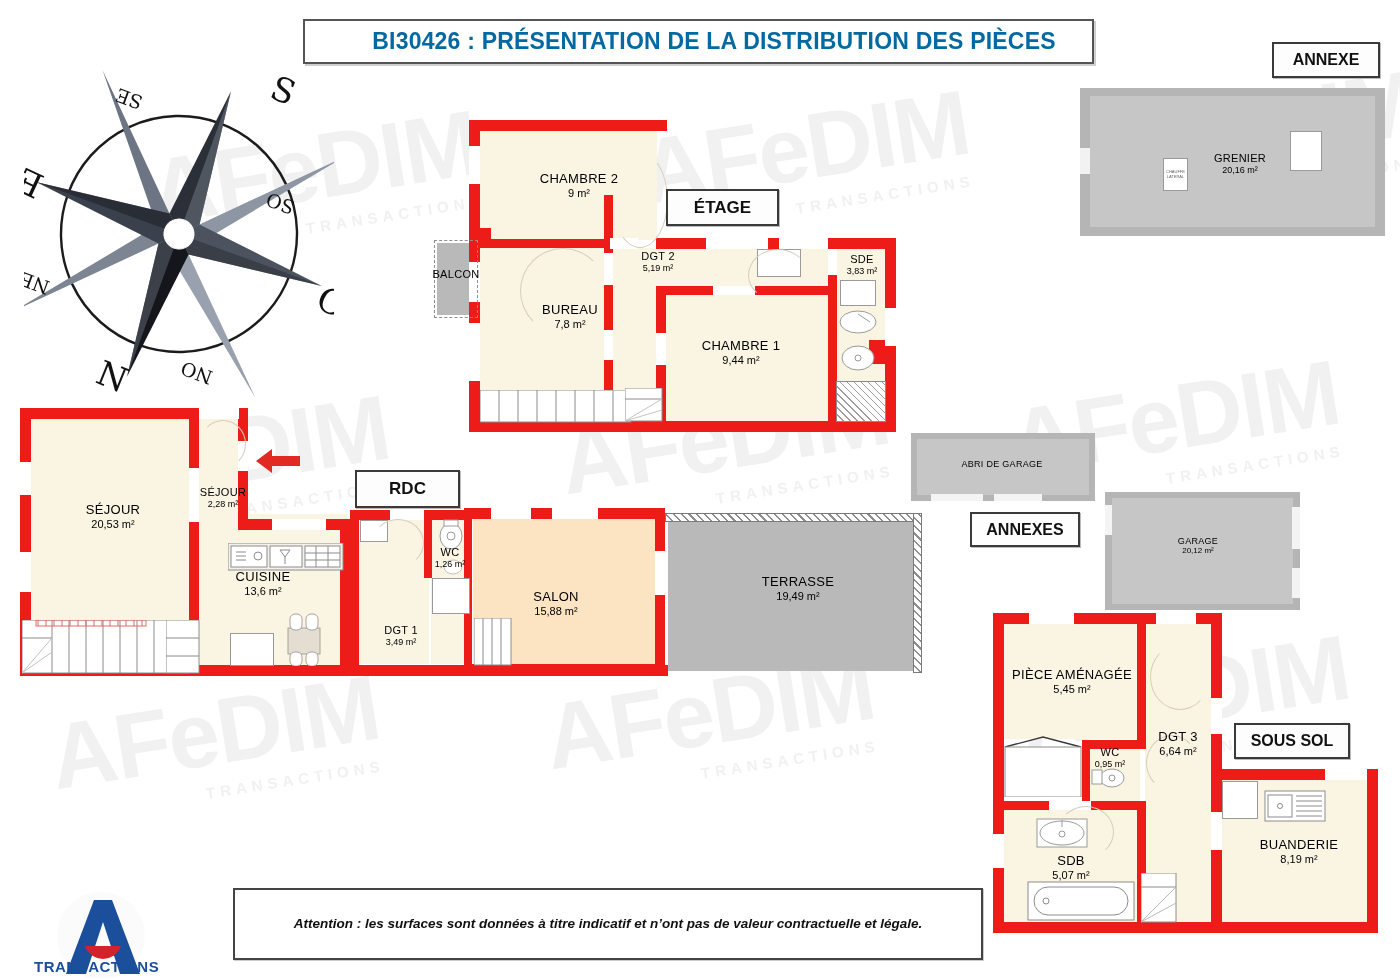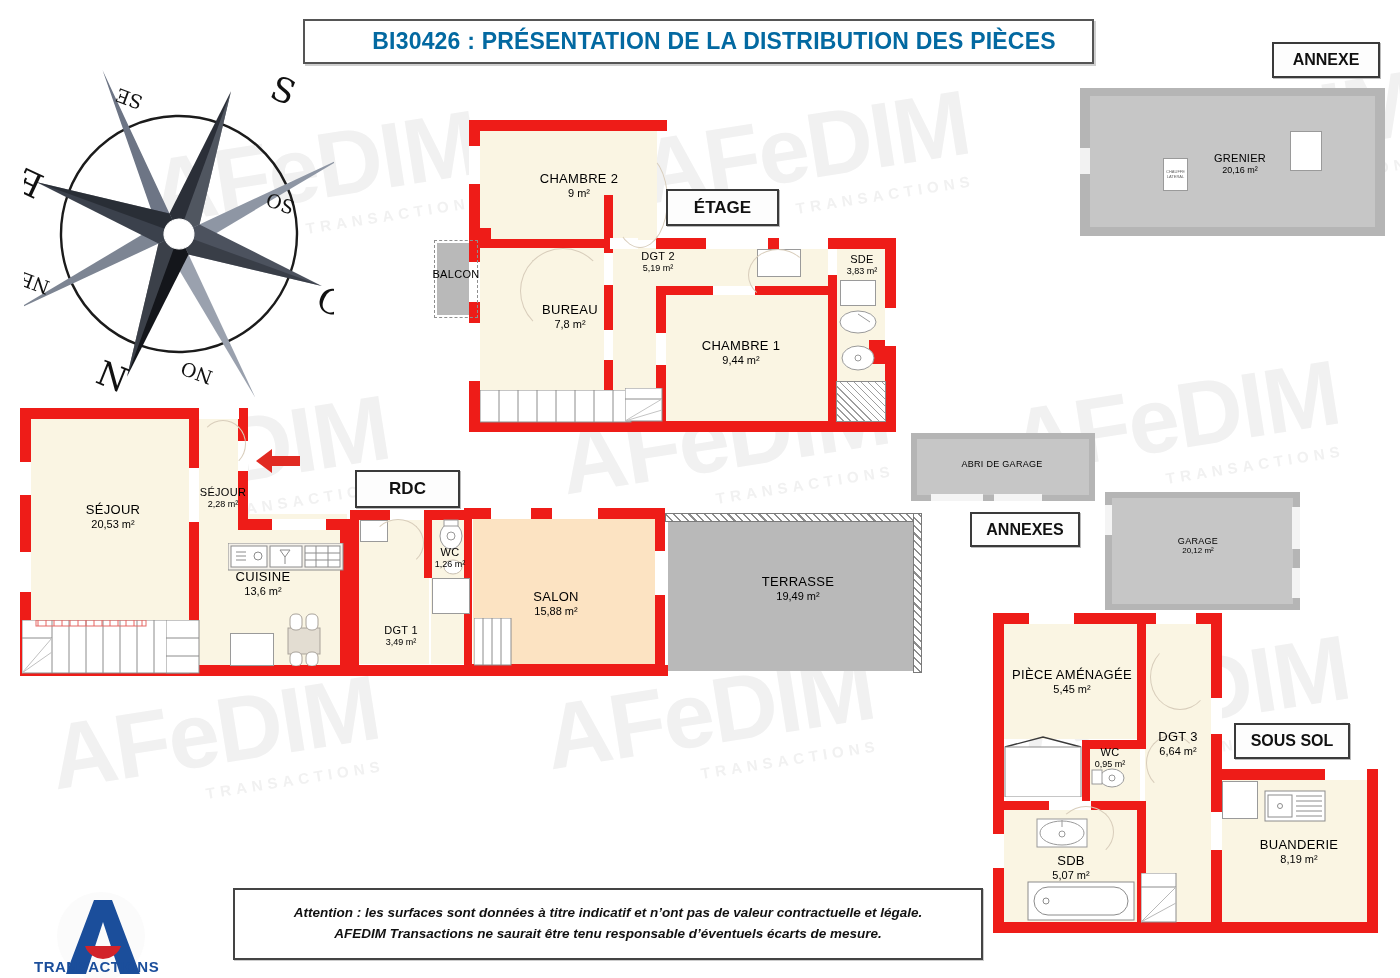--- a/index.html
+++ b/index.html
@@ -615,21 +615,20 @@
     <div class="lbl" style="left:1234px; top:838px; width:130px;">
       <span class="nm">BUANDERIE</span>
         <span class="ar">8,19 m²</span>
     </div>
   </div>
 
   <div class="seclabel" style="left:1234px; top:723px; width:116px; height:36px; font-size:16px;">SOUS SOL</div>
 
   <div id="disclaimer">
     <div>Attention : les surfaces sont données à titre indicatif et n’ont pas de valeur contractuelle et légale.</div>
-    <div>AFEDIM Transactions ne saurait être tenu responsable d’éventuels écarts de mesure.</div>
   </div>
 
   <svg id="logo" viewBox="0 0 130 88">
     <circle cx="63" cy="46" r="44" fill="#fbfbfb"></circle>
     <path d="M28 84 L56 10 L74 10 L102 84 L82 84 L65 32 L48 84 Z" fill="#1b4e9b"></path>
     <path d="M47 56 A19 19 0 0 0 83 56 Z" fill="#d2232a"></path>
   </svg>
   <div id="logo-word">TRANSACTIONS</div>
 
 </div>

